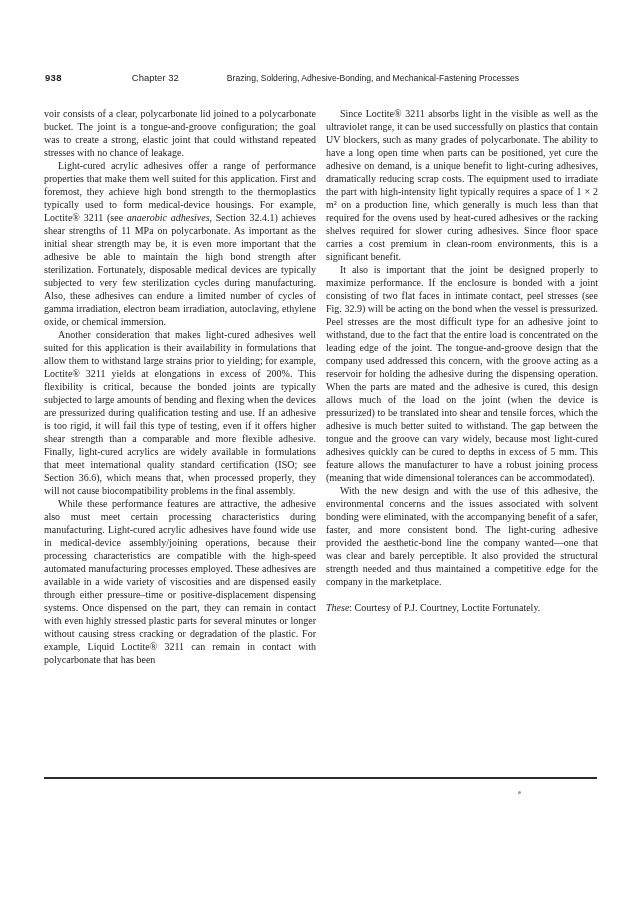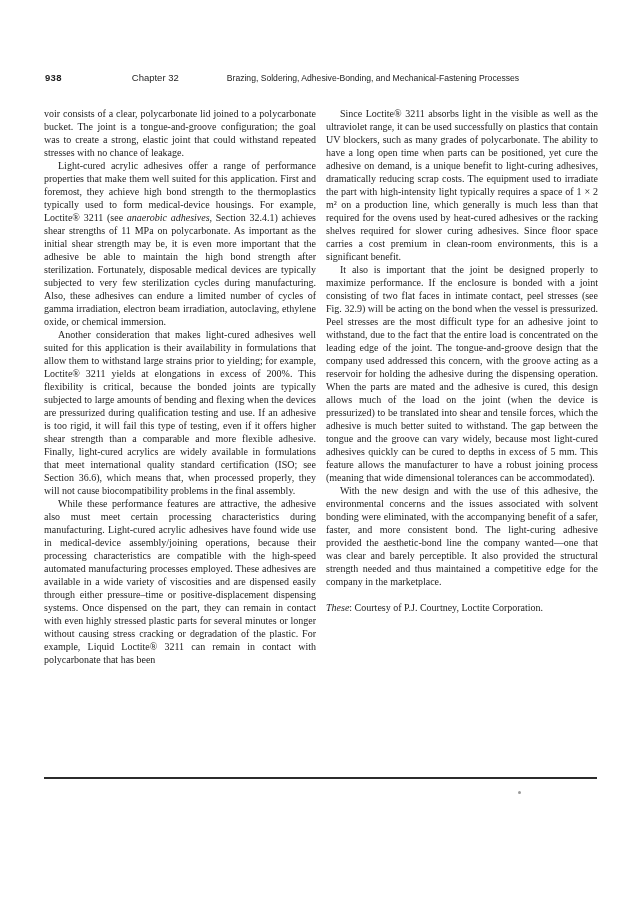--- a/index.html
+++ b/index.html
@@ -97,18 +97,18 @@
   <div class="col">
     <p>voir consists of a clear, polycarbonate lid joined to a polycarbonate bucket. The joint is a tongue-and-groove configuration; the goal was to create a strong, elastic joint that could withstand repeated stresses with no chance of leakage.</p>
     <p class="indent"><span>Light-cured acrylic adhesives offer a range of performance properties that make them well suited for this application. First and foremost, they achieve high bond strength to the thermoplastics typically used to form medical-device housings. For example, Loctite® 3211 (see </span><i>anaerobic adhesives</i><span>, Section 32.4.1) achieves shear strengths of 11 MPa on polycarbonate. As important as the initial shear strength may be, it is even more important that the adhesive be able to maintain the high bond strength after sterilization. Fortunately, disposable medical devices are typically subjected to very few sterilization cycles during manufacturing. Also, these adhesives can endure a limited number of cycles of gamma irradiation, electron beam irradiation, autoclaving, ethylene oxide, or chemical immersion.</span></p>
     <p class="indent">Another consideration that makes light-cured adhesives well suited for this application is their availability in formulations that allow them to withstand large strains prior to yielding; for example, Loctite® 3211 yields at elongations in excess of 200%. This flexibility is critical, because the bonded joints are typically subjected to large amounts of bending and flexing when the devices are pressurized during qualification testing and use. If an adhesive is too rigid, it will fail this type of testing, even if it offers higher shear strength than a comparable and more flexible adhesive. Finally, light-cured acrylics are widely available in formulations that meet international quality standard certification (ISO; see Section 36.6), which means that, when processed properly, they will not cause biocompatibility problems in the final assembly.</p>
     <p class="indent">While these performance features are attractive, the adhesive also must meet certain processing characteristics during manufacturing. Light-cured acrylic adhesives have found wide use in medical-device assembly/joining operations, because their processing characteristics are compatible with the high-speed automated manufacturing processes employed. These adhesives are available in a wide variety of viscosities and are dispensed easily through either pressure–time or positive-displacement dispensing systems. Once dispensed on the part, they can remain in contact with even highly stressed plastic parts for several minutes or longer without causing stress cracking or degradation of the plastic. For example, Liquid Loctite® 3211 can remain in contact with polycarbonate that has been</p>
   </div>
   <div class="col">
     <p class="indent">Since Loctite® 3211 absorbs light in the visible as well as the ultraviolet range, it can be used successfully on plastics that contain UV blockers, such as many grades of polycarbonate. The ability to have a long open time when parts can be positioned, yet cure the adhesive on demand, is a unique benefit to light-curing adhesives, dramatically reducing scrap costs. The equipment used to irradiate the part with high-intensity light typically requires a space of 1 × 2 m² on a production line, which generally is much less than that required for the ovens used by heat-cured adhesives or the racking shelves required for slower curing adhesives. Since floor space carries a cost premium in clean-room environments, this is a significant benefit.</p>
     <p class="indent">It also is important that the joint be designed properly to maximize performance. If the enclosure is bonded with a joint consisting of two flat faces in intimate contact, peel stresses (see Fig. 32.9) will be acting on the bond when the vessel is pressurized. Peel stresses are the most difficult type for an adhesive joint to withstand, due to the fact that the entire load is concentrated on the leading edge of the joint. The tongue-and-groove design that the company used addressed this concern, with the groove acting as a reservoir for holding the adhesive during the dispensing operation. When the parts are mated and the adhesive is cured, this design allows much of the load on the joint (when the device is pressurized) to be translated into shear and tensile forces, which the adhesive is much better suited to withstand. The gap between the tongue and the groove can vary widely, because most light-cured adhesives quickly can be cured to depths in excess of 5 mm. This feature allows the manufacturer to have a robust joining process (meaning that wide dimensional tolerances can be accommodated).</p>
     <p class="indent">With the new design and with the use of this adhesive, the environmental concerns and the issues associated with solvent bonding were eliminated, with the accompanying benefit of a safer, faster, and more consistent bond. The light-curing adhesive provided the aesthetic-bond line the company wanted—one that was clear and barely perceptible. It also provided the structural strength needed and thus maintained a competitive edge for the company in the marketplace.</p>
-    <p class="source-line"><i>These</i><span>: Courtesy of P.J. Courtney, Loctite Corporation.</span></p>
+    <p class="source-line"><i>These</i><span>: Courtesy of P.J. Courtney, Loctite Fortunately.</span></p>
   </div>
 </div>
 
 <div class="bottom-rule"></div>
 <div class="scan-speck"></div>
 
 </body></html>

